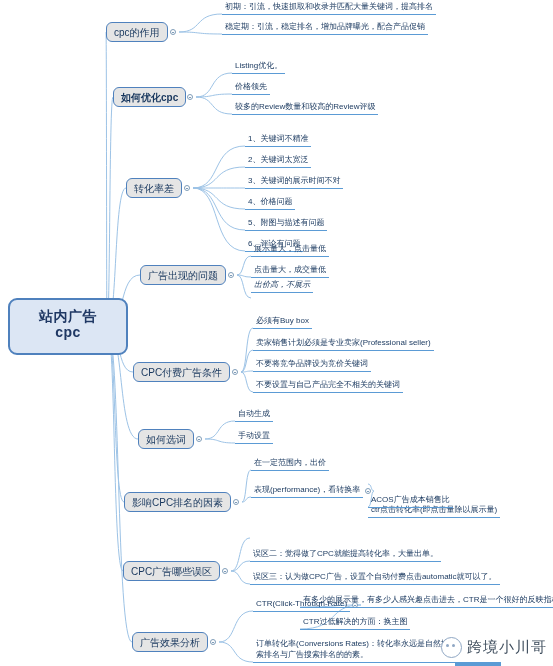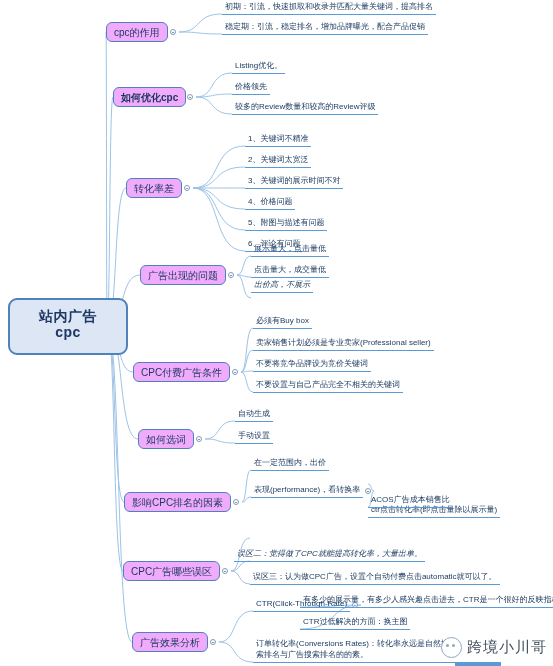--- a/index.html
+++ b/index.html
@@ -24,21 +24,21 @@
     font-weight:bold;
     text-align:center;
     line-height:16px;
     padding-top:8px;
     letter-spacing:.5px;
   }
   .root .l2{font-weight:bold;font-size:14px;}
 
   
   .topic{
-    background:#f0abfc;
+    background:#e5e5e5;
     border:1px solid #4f81bd;
     border-radius:6px;
     color:#17365d;
     font-size:10px;
     padding:3px 7px 2px 7px;
     line-height:13px;
   }
 
   
   .leaf{
@@ -156,21 +156,21 @@
     <div class="node leaf" style="left: 235px; top: 430px;"><span>手动设置</span></div>
     <div class="node topic" style="left: 124px; top: 492px;"><span>影响CPC排名的因素</span></div>
     <div class="handle" style="left: 233px; top: 499px;"></div>
     <div class="node leaf" style="left: 251px; top: 457px;"><span>在一定范围内，出价</span></div>
     <div class="node leaf" style="left: 251px; top: 484px;"><span>表现(performance)，看转换率</span></div>
     <div class="handle" style="left: 365px; top: 488px;"></div>
     <div class="node leaf" style="left: 368px; top: 471px; margin-top: 33px;"><span>ctr点击转化率(即点击量除以展示量)</span></div>
     <div class="node leaf" style="left: 368px; top: 494px;"><span>ACOS广告成本销售比</span></div>
     <div class="node topic" style="left: 123px; top: 561px;"><span>CPC广告哪些误区</span></div>
     <div class="handle" style="left: 222px; top: 568px;"></div>
-    <div class="node leaf" style="left: 234px; top: 548px; font-style: italic;"><span>误区二：觉得做了CPC就能提高转化率，大量出单。</span></div>
+    <div class="node leaf" style="left: 250px; top: 548px;"><span>误区二：觉得做了CPC就能提高转化率，大量出单。</span></div>
     <div class="node leaf" style="left: 250px; top: 571px;"><span>误区三：认为做CPC广告，设置个自动付费点击automatic就可以了。</span></div>
     <div class="node topic" style="left: 132px; top: 632px;"><span>广告效果分析</span></div>
     <div class="handle" style="left: 210px; top: 639px;"></div>
     <div class="node leaf" style="left: 253px; top: 598px;"><span>CTR(Click-Through-Rate)</span></div>
     <div class="handle" style="left: 352px; top: 602px;"></div>
     <div class="node leaf" style="left: 300px; top: 594px;"><span>有多少的展示量，有多少人感兴趣点击进去，CTR是一个很好的反映指标。</span></div>
     <div class="node leaf" style="left: 300px; top: 616px;"><span>CTR过低解决的方面：换主图</span></div>
     <div class="node leaf wrap" style="left: 253px; top: 638px; width: 204px;"><span>订单转化率(Conversions Rates)：转化率永远是自然搜索排名与广告搜索排名的的素。</span></div>
   </div>
 

